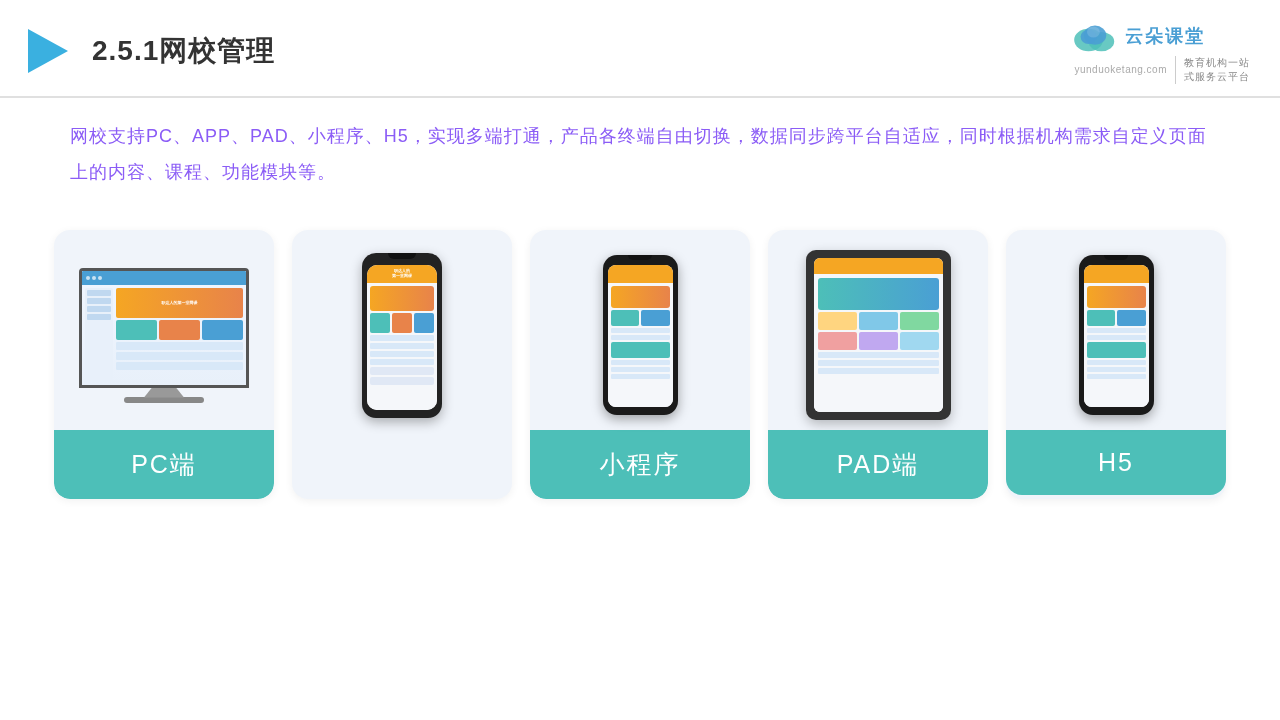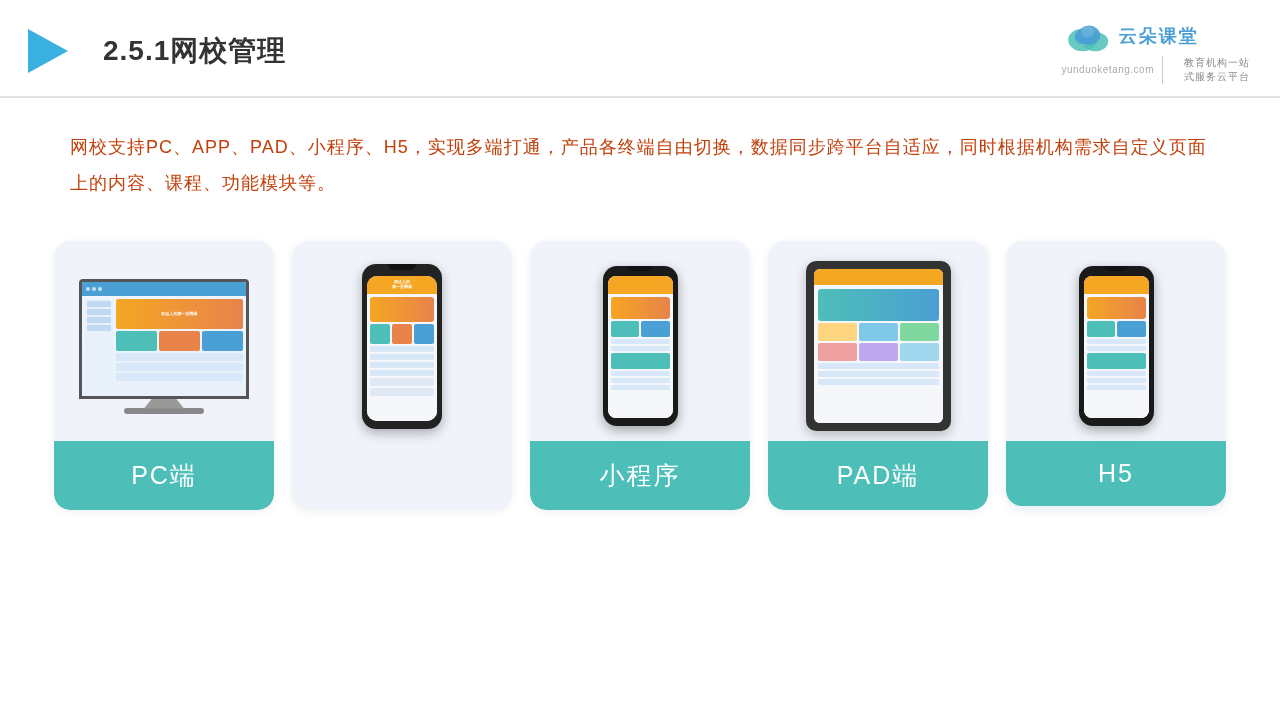--- a/index.html
+++ b/index.html
@@ -16,21 +16,21 @@
     .header {
       display: flex;
       align-items: center;
       justify-content: space-between;
       padding: 18px 30px 12px 20px;
       border-bottom: 2px solid #e0e0e0;
     }
     .header-left {
       display: flex;
       align-items: center;
-      gap: 31px;
+      gap: 20px;
     }
     .play-icon {
       width: 52px;
       height: 52px;
     }
     .page-title {
       font-size: 28px;
       font-weight: bold;
       color: #333;
       letter-spacing: 1px;
@@ -64,23 +64,23 @@
     }
     .logo-url {
       font-size: 10px;
       color: #aaa;
       letter-spacing: 0.5px;
       margin-left: 48px;
     }
 
     
     .description {
-      padding: 31px 70px 20px 70px;
+      padding: 20px 70px 20px 70px;
       font-size: 18px;
-      color: #c2410c;
+      color: #8b5cf6;
       line-height: 2;
       letter-spacing: 1px;
     }
 
     
     .cards-section {
       display: flex;
       justify-content: center;
       gap: 18px;
       padding: 10px 50px 30px 50px;
@@ -484,21 +484,21 @@
         <ellipse cx="38" cy="28" rx="16" ry="12" fill="#4dbfb8" opacity="0.85"></ellipse>
         <ellipse cx="30" cy="20" rx="14" ry="12" fill="#4a9fd4" opacity="0.9"></ellipse>
         <ellipse cx="22" cy="22" rx="10" ry="9" fill="#4a9fd4" opacity="0.9"></ellipse>
 
         <ellipse cx="28" cy="16" rx="8" ry="7" fill="#fff" opacity="0.15"></ellipse>
       </svg>
       <span class="logo-text">云朵课堂</span>
     </div>
     <div style="display:flex;gap:8px;align-items:center;">
       <span class="logo-url">yunduoketang.com</span>
-      <span class="logo-sub" style="white-space:pre-line;font-size:10px;color:#888;border-left:1px solid #ccc;padding-left:21px;line-height:1.4;">教育机构一站
+      <span class="logo-sub" style="white-space:pre-line;font-size:10px;color:#888;border-left:1px solid #ccc;padding-left:8px;line-height:1.4;">教育机构一站
 式服务云平台</span>
     </div>
   </div>
 </div>
 
 <div class="description">
   <p>网校支持PC、APP、PAD、小程序、H5，实现多端打通，产品各终端自由切换，数据同步跨平台自适应，同时根据机构需求自定义页面上的内容、课程、功能模块等。</p>
 </div>
 
 <div class="cards-section">

